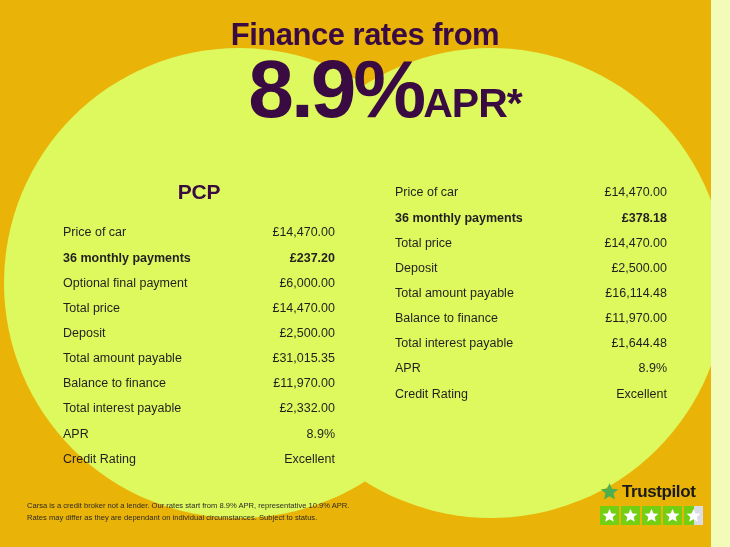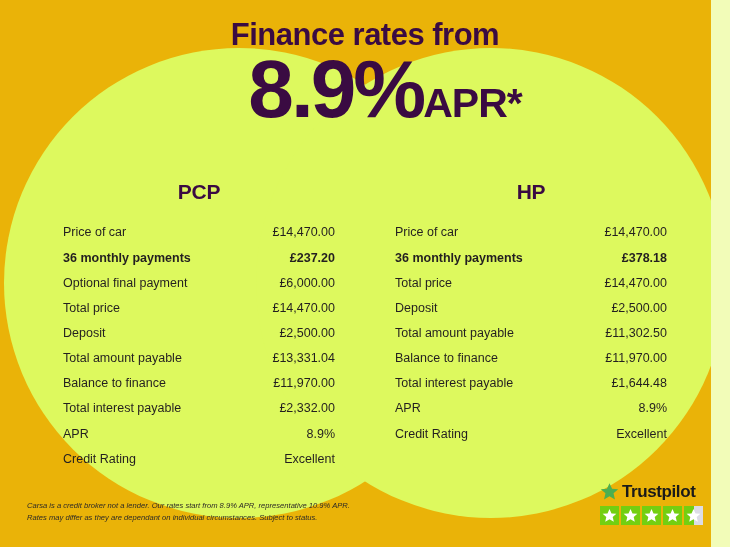--- a/index.html
+++ b/index.html
@@ -123,21 +123,20 @@
     position: absolute;
     left: 27px;
     bottom: 22px;
     width: 420px;
     font-size: 7.6px;
     line-height: 1.65;
     color: #2d2a26;
   }
   .footer-note div {
     white-space: nowrap;
-    font-style: italic;
   }
   .trustpilot {
     position: absolute;
     right: 20px;
     bottom: 22px;
     width: 110px;
   }
   .tp-top {
     display: flex;
     align-items: center;
@@ -221,21 +220,21 @@
           <div class="row">
             <span class="label">Total price</span>
             <span class="value">£14,470.00</span>
           </div>
           <div class="row">
             <span class="label">Deposit</span>
             <span class="value">£2,500.00</span>
           </div>
           <div class="row">
             <span class="label">Total amount payable</span>
-            <span class="value">£13,331.04</span>
+            <span class="value">£31,015.35</span>
           </div>
           <div class="row">
             <span class="label">Balance to finance</span>
             <span class="value">£11,970.00</span>
           </div>
           <div class="row">
             <span class="label">Total interest payable</span>
             <span class="value">£2,332.00</span>
           </div>
           <div class="row">
@@ -243,41 +242,40 @@
             <span class="value">8.9%</span>
           </div>
           <div class="row">
             <span class="label">Credit Rating</span>
             <span class="value">Excellent</span>
           </div>
         </div>
       </div>
 
       <div class="plan">
-        <div class="plan-title">HP</div>
         <div>
           <div class="row">
             <span class="label">Price of car</span>
             <span class="value">£14,470.00</span>
           </div>
           <div class="row em">
             <span class="label">36 monthly payments</span>
             <span class="value">£378.18</span>
           </div>
           <div class="row">
             <span class="label">Total price</span>
             <span class="value">£14,470.00</span>
           </div>
           <div class="row">
             <span class="label">Deposit</span>
             <span class="value">£2,500.00</span>
           </div>
           <div class="row">
             <span class="label">Total amount payable</span>
-            <span class="value">£11,302.50</span>
+            <span class="value">£16,114.48</span>
           </div>
           <div class="row">
             <span class="label">Balance to finance</span>
             <span class="value">£11,970.00</span>
           </div>
           <div class="row">
             <span class="label">Total interest payable</span>
             <span class="value">£1,644.48</span>
           </div>
           <div class="row">

